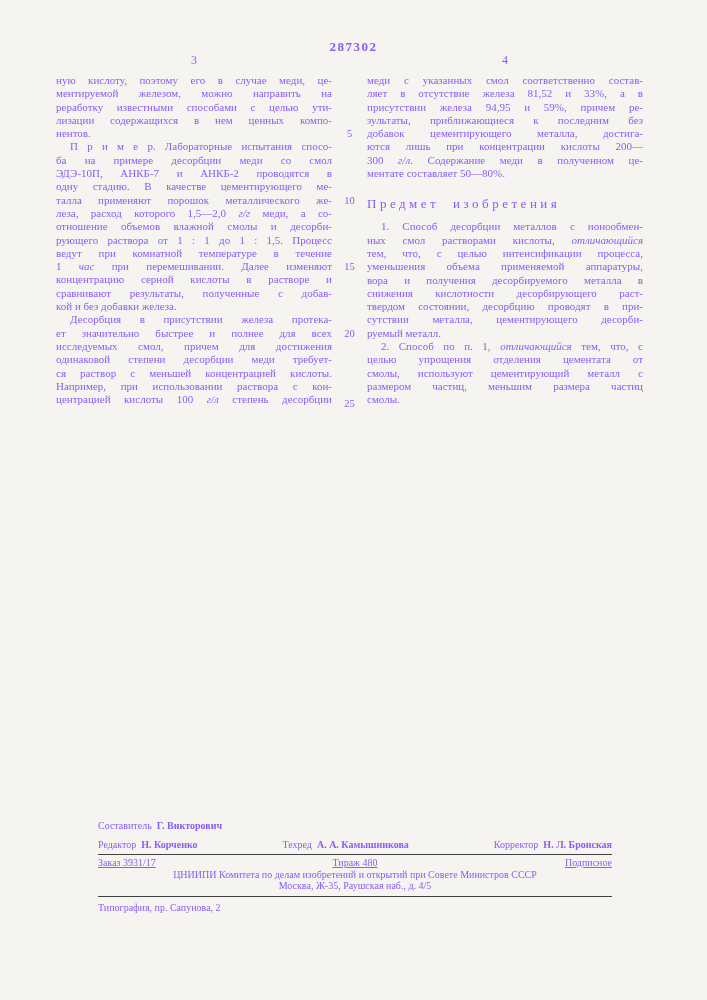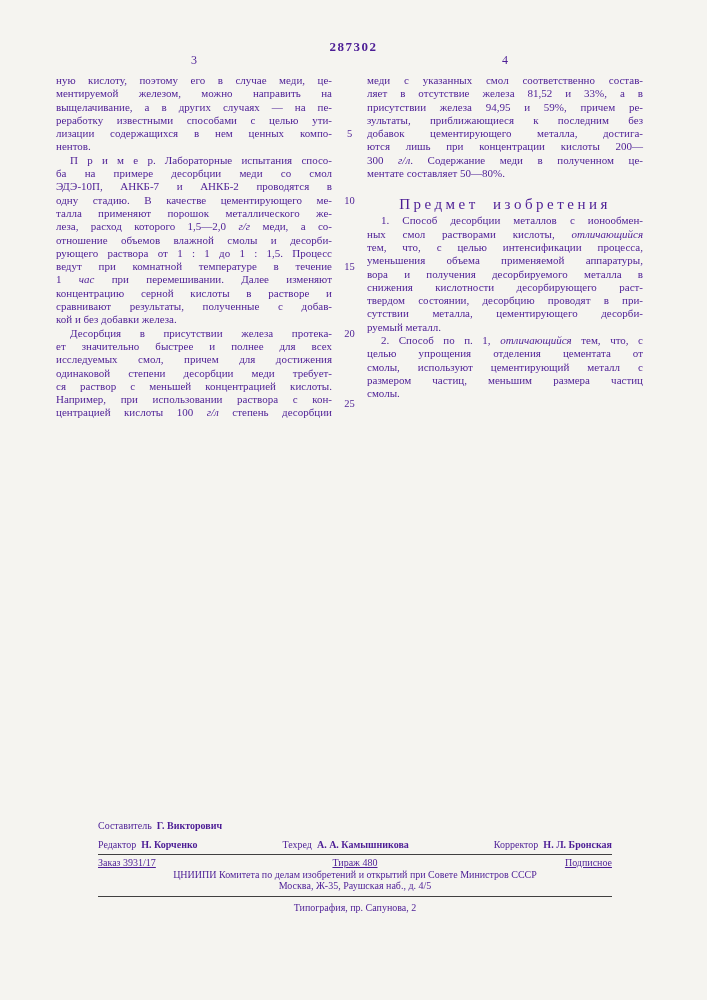--- a/index.html
+++ b/index.html
@@ -1,60 +1,59 @@
 <!DOCTYPE html>
 <html><head>
 <meta charset="utf-8">
 <style>
   html,body{margin:0;padding:0;background:#f5f4f0;}
   .page{position:relative;width:707px;height:1000px;background:#f5f4f0;
-        font-family:"Liberation Serif","DejaVu Serif",serif;color:#4c1d95;overflow:hidden;}
+        font-family:"Liberation Serif","DejaVu Serif",serif;color:#8b5cf6;overflow:hidden;}
   .patent-number{position:absolute;top:39px;left:0;width:100%;text-align:center;
         font-size:13px;font-weight:700;letter-spacing:1.5px;}
   .pnum{position:absolute;top:53px;width:276px;text-align:center;font-size:12px;}
   .pnum.left{left:56px;}
   .pnum.right{left:367px;}
   .body-text{position:absolute;top:74px;left:56px;width:587px;display:flex;align-items:flex-start;}
   .col{width:276px;}
   .gutter{width:35px;position:relative;align-self:stretch;}
   .gutter-num{position:absolute;left:0;width:100%;text-align:center;font-size:10.5px;line-height:13.3px;}
   .line{font-size:11px;line-height:13.3px;text-align:justify;text-align-last:justify;}
   .line.endline{text-align-last:left;}
   .para.indent .line:first-child{text-indent:14px;}
   .line i{font-style:italic;}
-  .claims-heading{margin:17px 0 3px;text-align:center;font-size:15px;line-height:14px;
+  .claims-heading{margin:17px 0 9px;font-size:13px;line-height:14px;
         letter-spacing:3.5px;word-spacing:7px;white-space:nowrap;}
   .footer{position:absolute;top:820px;left:98px;width:514px;font-size:10px;line-height:11.5px;}
   .f-compiler{text-align:left;margin-bottom:7px;}
   .f-name{font-weight:700;margin-left:5px;}
   .f-staff{display:flex;justify-content:space-between;margin-bottom:4px;text-align:right;}
   .f-rule{border-top:1px solid #404040;margin:2px 0;}
   .f-order{display:flex;text-decoration:underline;}
   .f-order .fo{flex:1;}
   .f-order .fo.c{text-align:center;}
   .f-order .fo.r{text-align:right;}
   .f-org{text-align:center;}
   .f-address{text-align:center;margin-bottom:4px;}
-  .f-print{text-align:center;margin-top:5px;}
+  .f-print{text-align:left;margin-top:5px;}
 </style>
 </head>
 <body>
 
 <div class="page">
 
   <div class="patent-number">287302</div>
   <div class="pnum left">3</div>
   <div class="pnum right">4</div>
 
   <div class="body-text">
     <div class="col">
         <div class="para">
           <div class="line">ную кислоту, поэтому его в случае меди, це-</div>
           <div class="line">ментируемой железом, можно направить на</div>
-          <div class="line">выщелачивание, а в других случаях — на пе-</div>
           <div class="line">реработку известными способами с целью ути-</div>
           <div class="line">лизации содержащихся в нем ценных компо-</div>
           <div class="line endline">нентов.</div>
         </div>
         <div class="para indent">
           <div class="line">П р и м е р. Лабораторные испытания спосо-</div>
           <div class="line">ба на примере десорбции меди со смол</div>
           <div class="line">ЭДЭ-10П, АНКБ-7 и АНКБ-2 проводятся в</div>
           <div class="line">одну стадию. В качестве цементирующего ме-</div>
           <div class="line">талла применяют порошок металлического же-</div>

